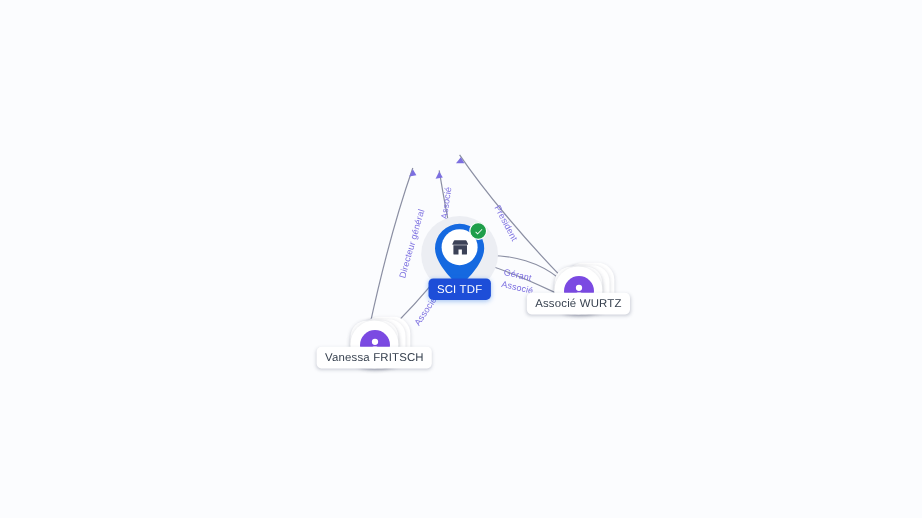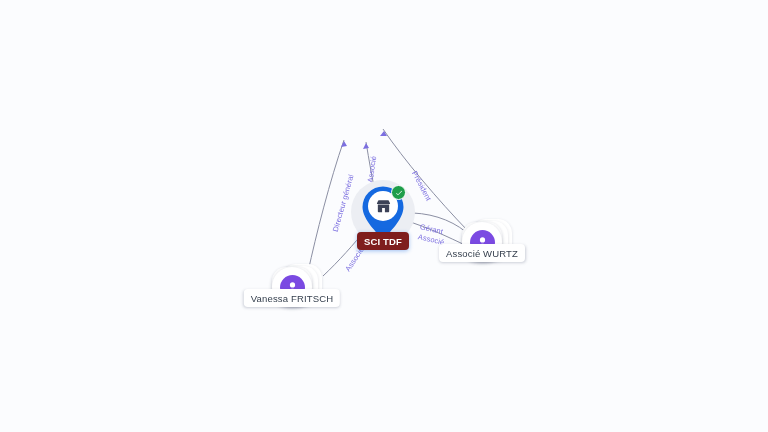--- a/index.html
+++ b/index.html
@@ -162,23 +162,23 @@
     background: #ffffff;
     color: #36404e;
     font-size: 9.5px;
     padding: 3.5px 7px;
     border-radius: 4px;
     box-shadow: 0 1px 3px rgba(40,50,80,0.22);
     white-space: nowrap;
     letter-spacing: 0.15px;
   }
   .node-label.selected {
-    background: #7f1d1d;
+    background: #1d4ed8;
     color: #ffffff;
-    font-weight: bold;
+    font-weight: normal;
     box-shadow: 0 1px 4px rgba(21,105,224,0.40);
   }
 </style>
 </head>
 <body>
 
 <div id="graph-canvas">
 
   <svg class="edge-layer" viewBox="0 0 768 432">
 
@@ -241,21 +241,21 @@
     <div class="disc">
       <div class="avatar">
         <svg viewBox="0 0 24 24">
             <path d="M12 12a4.2 4.2 0 1 0 0-8.4 4.2 4.2 0 0 0 0 8.4zm0 2c-4 0-7.5 2.2-7.5 5v1.2h15V19c0-2.8-3.5-5-7.5-5z"></path>
           </svg>
       </div>
     </div>
     <div class="node-label" style="top:22px;">Associé WURTZ</div>
   </div>
 
-  <div class="node" style="left:292px; top:287px;">
+  <div class="node" style="left:312px; top:287px;">
     <div class="stack">
       <i class="s3"></i>
         <i class="s2"></i>
         <i class="s1"></i>
     </div>
     <div class="disc">
       <div class="avatar">
         <svg viewBox="0 0 24 24">
             <path d="M12 12a4.2 4.2 0 1 0 0-8.4 4.2 4.2 0 0 0 0 8.4zm0 2c-4 0-7.5 2.2-7.5 5v1.2h15V19c0-2.8-3.5-5-7.5-5z"></path>
           </svg>

